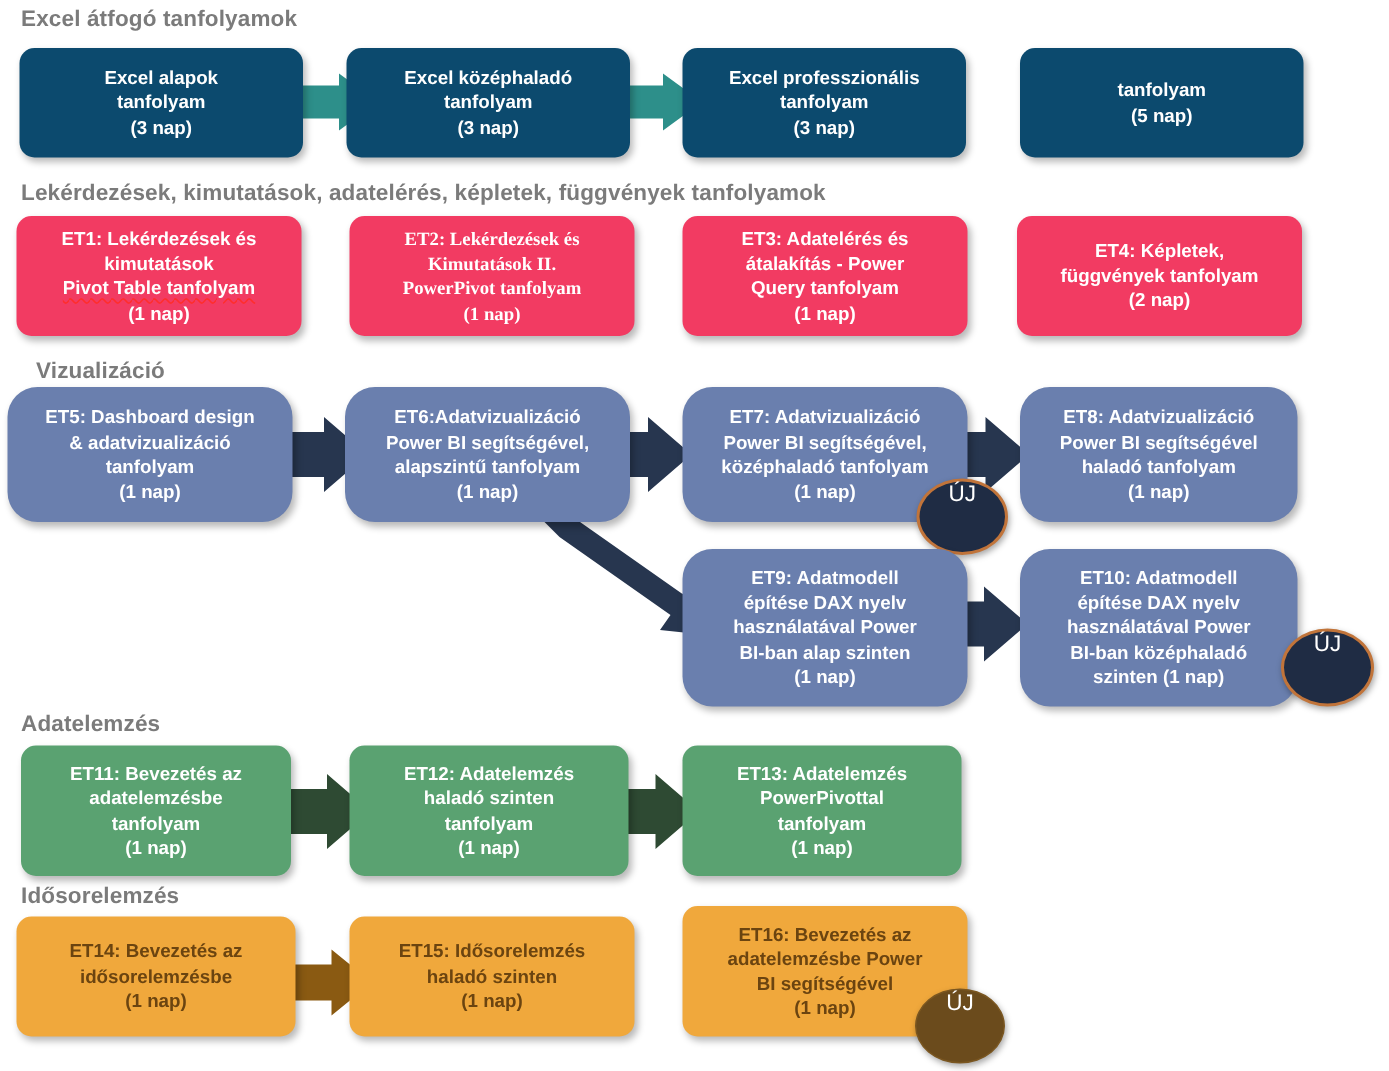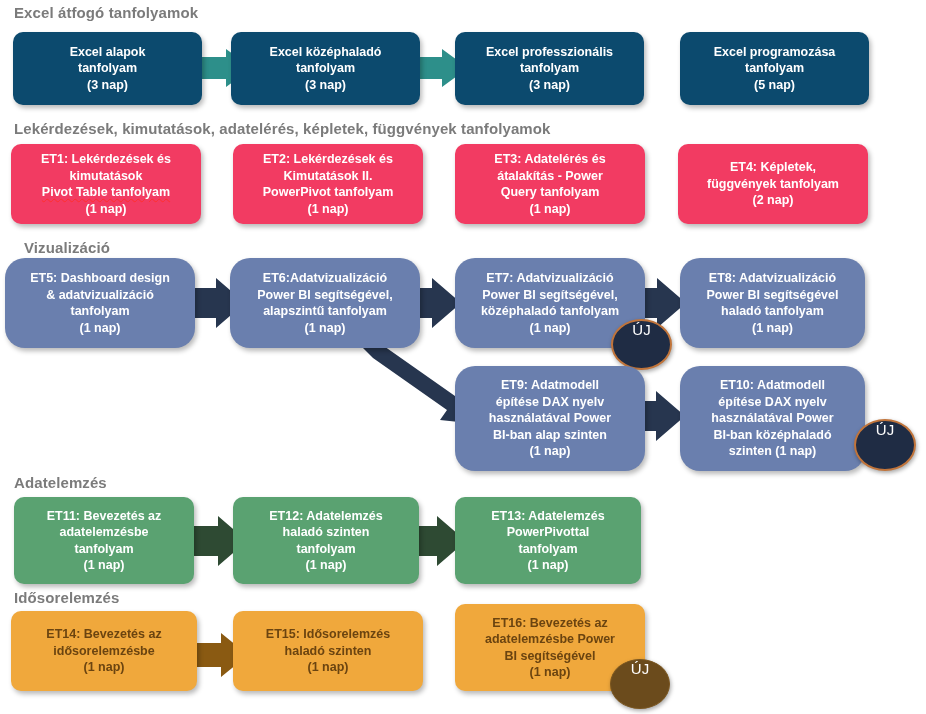--- a/index.html
+++ b/index.html
@@ -127,36 +127,35 @@
   <div class="node teal" style="left:455px;top:32px;width:189px;height:73px;">
     <span class="lbl">
       <span class="ln">Excel professzionális</span>
       <span class="ln">tanfolyam</span>
       <span class="ln">(3 nap)</span>
     </span>
   </div>
 
   <div class="node teal" style="left:680px;top:32px;width:189px;height:73px;">
     <span class="lbl">
-      <span class="ln">Excel  programozása</span>
       <span class="ln">tanfolyam</span>
       <span class="ln">(5 nap)</span>
     </span>
   </div>
 
   <div class="node pink" style="left:11px;top:144px;width:190px;height:80px;">
     <span class="lbl">
       <span class="ln">ET1: Lekérdezések és</span>
       <span class="ln">kimutatások</span>
       <span class="ln spell">Pivot Table tanfolyam</span>
       <span class="ln">(1 nap)</span>
     </span>
   </div>
 
-  <div class="node pink" style="left:233px;top:144px;width:190px;height:80px;">
+  <div class="node pink" style="left:233px;top:144px;width:190px;height:80px;font-family:Liberation Serif, serif;">
     <span class="lbl">
       <span class="ln">ET2: Lekérdezések és</span>
       <span class="ln">Kimutatások II.</span>
       <span class="ln">PowerPivot tanfolyam</span>
       <span class="ln">(1 nap)</span>
     </span>
   </div>
 
   <div class="node pink" style="left:455px;top:144px;width:190px;height:80px;">
     <span class="lbl">

